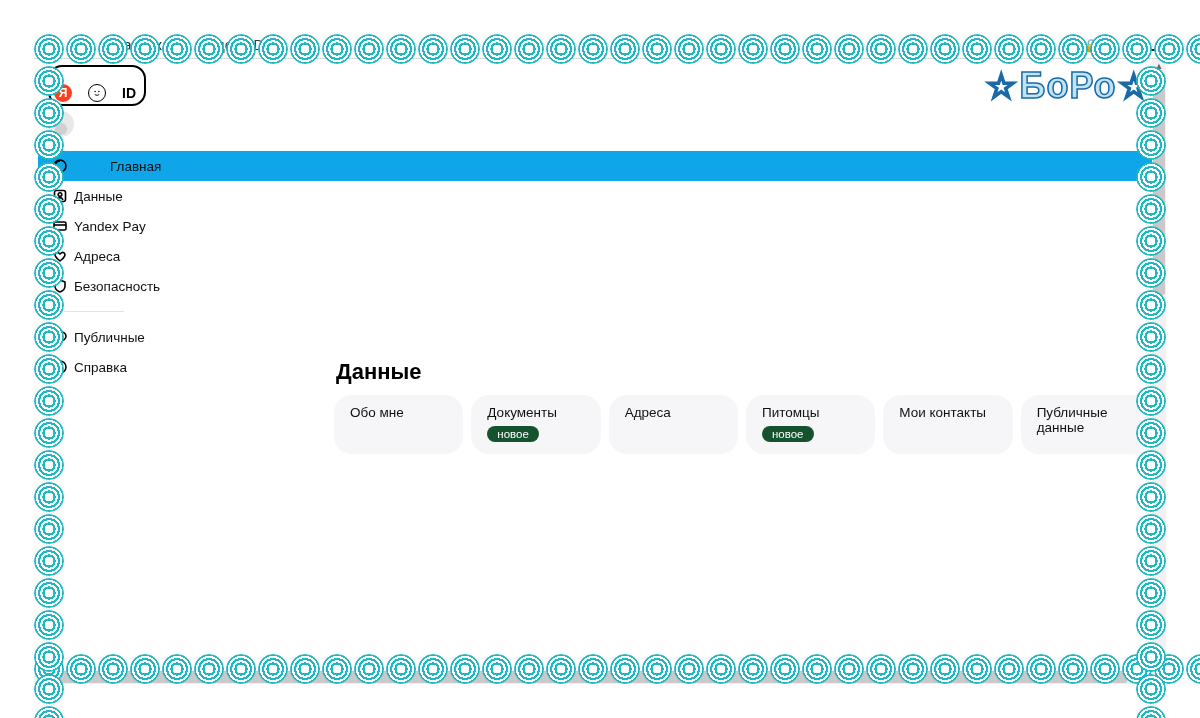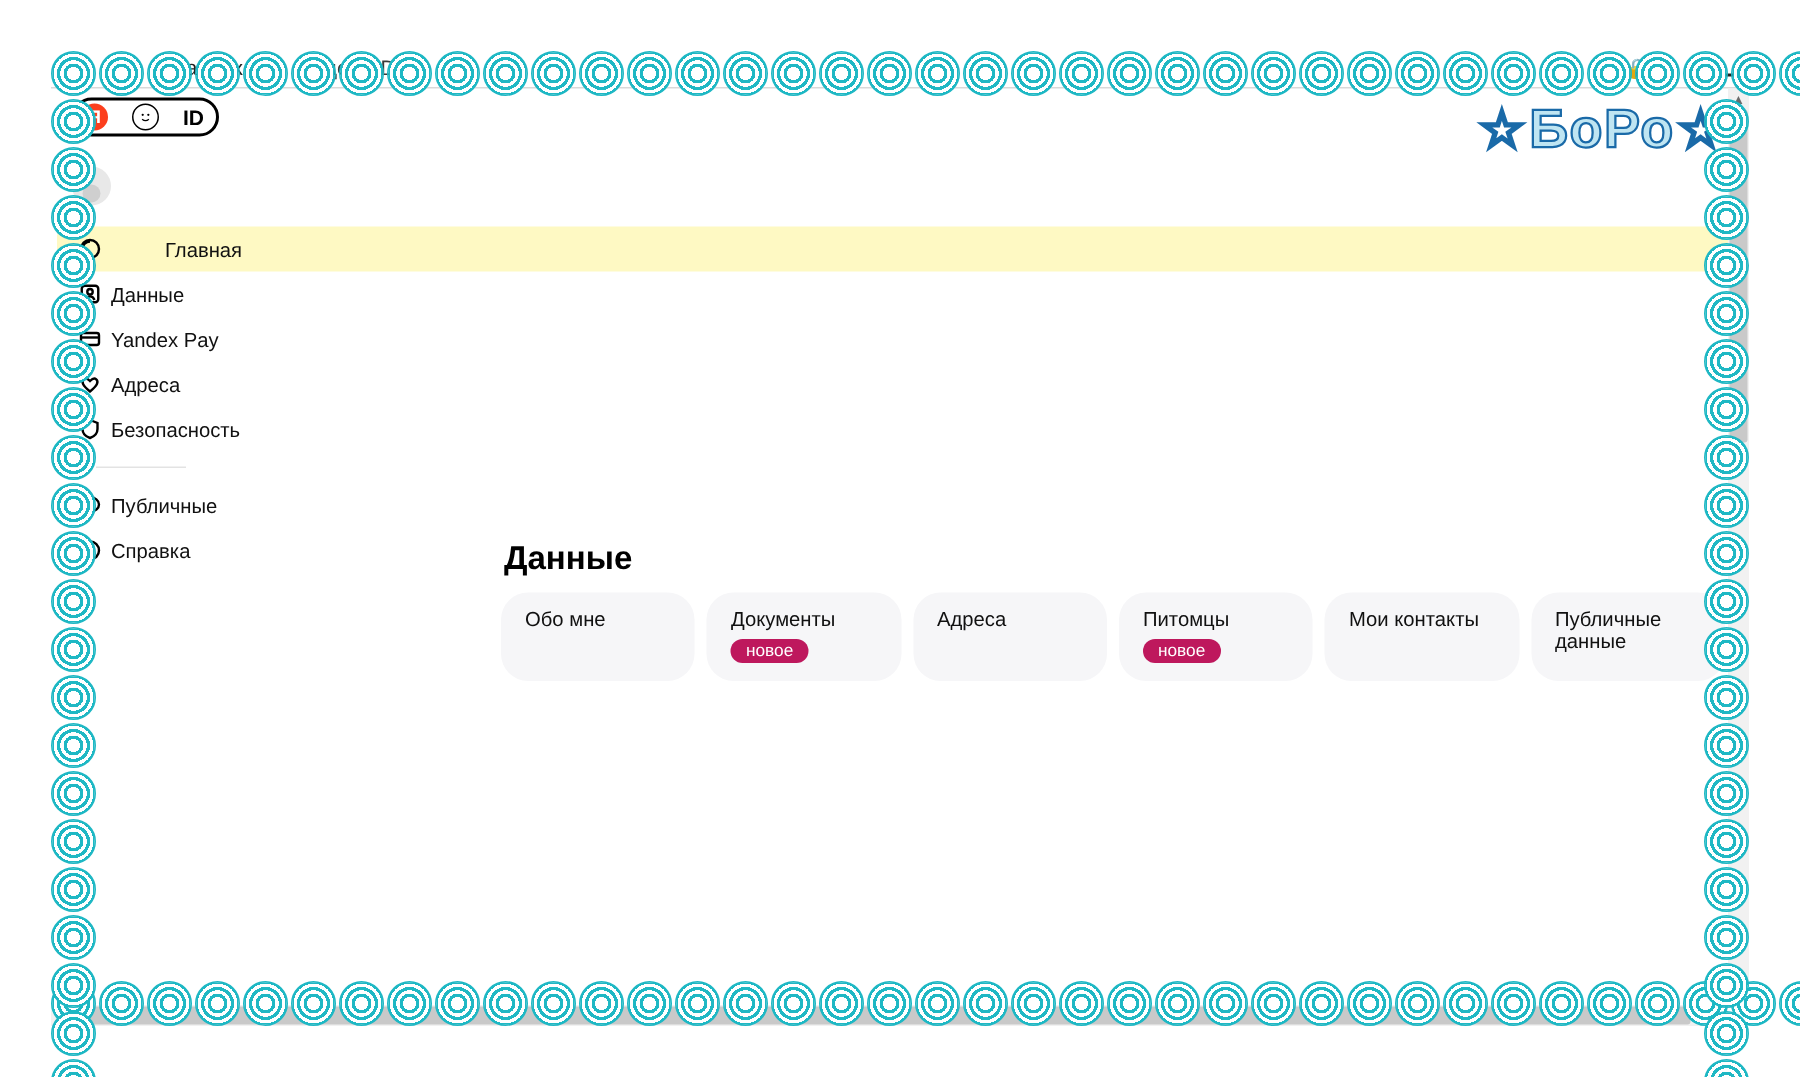--- a/index.html
+++ b/index.html
@@ -45,21 +45,21 @@
 .viewport {
   position: absolute; top: 58px; left: 34px; right: 34px; bottom: 34px;
   border-top: 1px solid #d9d9d9;
   overflow: hidden; background: #fff;
 }
 
 
 .logo-row { padding: 6px 10px 0 14px; display: flex; align-items: flex-start; justify-content: space-between; }
 .yid-logo {
   display: inline-flex; align-items: center; gap: 16px;
-  border: 2px solid #000; border-radius: 14px; padding: 2px 8px 2px 4px;
+  border: 2px solid #000; border-radius: 14px; padding: 17px 8px 2px 4px;
   font-weight: 700; font-size: 14px;
 }
 .yid-logo .y {
   width: 18px; height: 18px; border-radius: 50%; background: #fc3f1d;
   color: #fff; display: flex; align-items: center; justify-content: center;
   font-size: 12px; font-weight: 700;
 }
 .yid-logo .face {
   width: 18px; height: 18px; border-radius: 50%; border: 1.5px solid #000;
   display: flex; align-items: center; justify-content: center; font-size: 10px;
@@ -84,38 +84,38 @@
   content: ""; width: 12px; height: 12px; border-radius: 50%; background: #cfcfcf; margin-bottom: 2px;
 }
 
 
 .sidebar { margin-top: 14px; width: 100%; }
 .nav-item {
   display: flex; align-items: center; gap: 6px;
   padding: 7px 14px; font-size: 13.5px; color: #111; cursor: pointer;
   border-radius: 6px; margin: 0 4px;
 }
-.nav-item.active { background: #fef9c3; gap: 42px; }
+.nav-item.active { background: #0ea5e9; gap: 42px; }
 .nav-item .nicon { width: 16px; height: 16px; display: flex; align-items: center; justify-content: center; }
 .nicon svg { width: 16px; height: 16px; stroke: #000; stroke-width: 1.6; fill: none; }
 .nav-divider { width: 60px; border-top: 1px solid #e3e3e3; margin: 10px 0 10px 30px; }
 
 
 .main {
   position: absolute; left: 300px; right: 16px; top: 300px; bottom: 0;
 }
 .main h2 { font-size: 22px; font-weight: 700; margin: 0 0 10px 2px; color: #000; }
 .pill-list { display: flex; gap: 8px; }
 .pill {
   background: #f6f6f8; border-radius: 18px; padding: 10px 16px 12px;
   width: 520px; font-size: 13.5px; color: #111; cursor: pointer;
 }
 .pill .pill-title { font-weight: 400; }
 .badge {
-  display: inline-block; margin-top: 6px; background: #be185d; color: #fff;
+  display: inline-block; margin-top: 6px; background: #14532d; color: #fff;
   border-radius: 12px; padding: 2px 10px; font-size: 11.5px;
 }
 
 
 .hscroll {
   position: absolute; left: 0; right: 14px; bottom: 0; height: 14px;
   background: #f1f1f1; display: flex; align-items: center;
 }
 .hscroll .arrow { width: 14px; height: 14px; display: flex; align-items: center; justify-content: center; font-size: 9px; color: #6b6b6b; }
 .hscroll .track { flex: 1; height: 14px; background: #f1f1f1; position: relative; }

